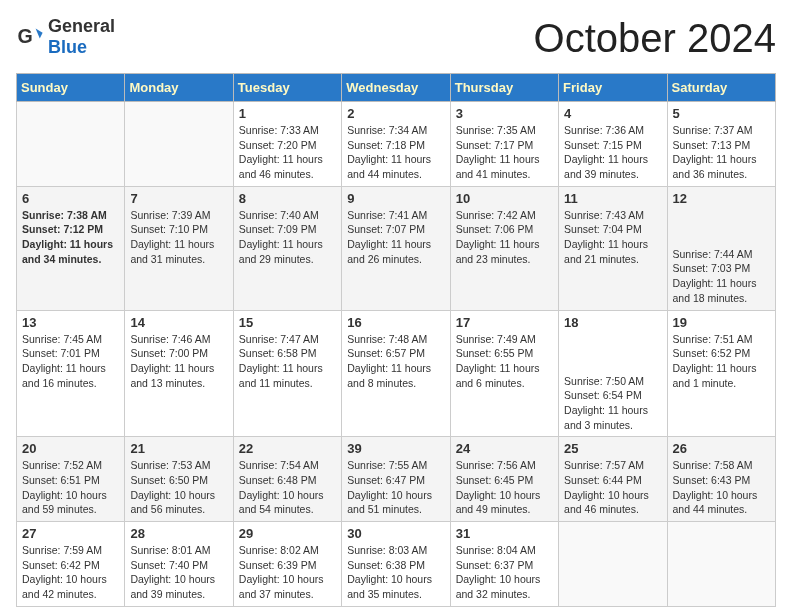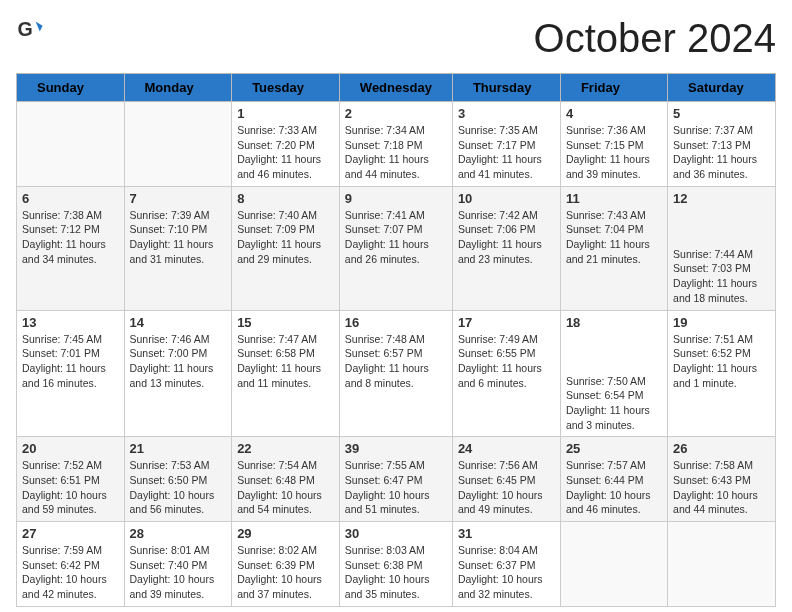--- a/index.html
+++ b/index.html
@@ -47,22 +47,22 @@
       font-size: 15px;
       color: #444;
     }
     table {
       width: 100%;
       border-collapse: collapse;
       font-size: 11px;
     }
     thead tr th {
       background-color: #2979c8;
-      color: #000000;
-      padding: 6px 20px;
+      color: #fef9c3;
+      padding: 6px 4px;
       text-align: left;
       font-size: 13px;
       font-weight: bold;
       border: 1px solid #bbb;
     }
     tbody tr td {
       border: 1px solid #ccc;
       vertical-align: top;
       padding: 4px 5px;
       height: 80px;
@@ -90,20 +90,24 @@
   </style>
 </head>
 <body>
 
 <div class="header">
   <div class="logo">
     <svg class="logo-icon" viewBox="0 0 40 40">
       <text x="2" y="28" font-size="28" font-weight="bold" fill="#333">G</text>
       <polygon points="28,8 38,14 34,22" fill="#2979c8"></polygon>
     </svg>
+    <div>
+      <span class="logo-text-general">General</span><br>
+      <span class="logo-text-blue">Blue</span>
+    </div>
   </div>
   <div class="title-area">
     <div class="month-title">October 2024</div>
   </div>
 </div>
 
 <table>
   <thead>
     <tr>
     <th>Sunday</th>
@@ -146,21 +150,21 @@
         <td>
           <span class="day-num">5</span>
           <div class="day-info" style="white-space: pre-line;">Sunrise: 7:37 AM
 Sunset: 7:13 PM
 Daylight: 11 hours and 36 minutes.</div>
         </td>
       </tr>
       <tr>
         <td>
           <span class="day-num">6</span>
-          <div class="day-info" style="white-space: pre-line;">Sunrise: 7:38 AM
+          <div class="day-info" style="white-space: pre-line; font-weight: bold;">Sunrise: 7:38 AM
 Sunset: 7:12 PM
 Daylight: 11 hours and 34 minutes.</div>
         </td>
         <td>
           <span class="day-num">7</span>
           <div class="day-info" style="white-space: pre-line;">Sunrise: 7:39 AM
 Sunset: 7:10 PM
 Daylight: 11 hours and 31 minutes.</div>
         </td>
         <td>

